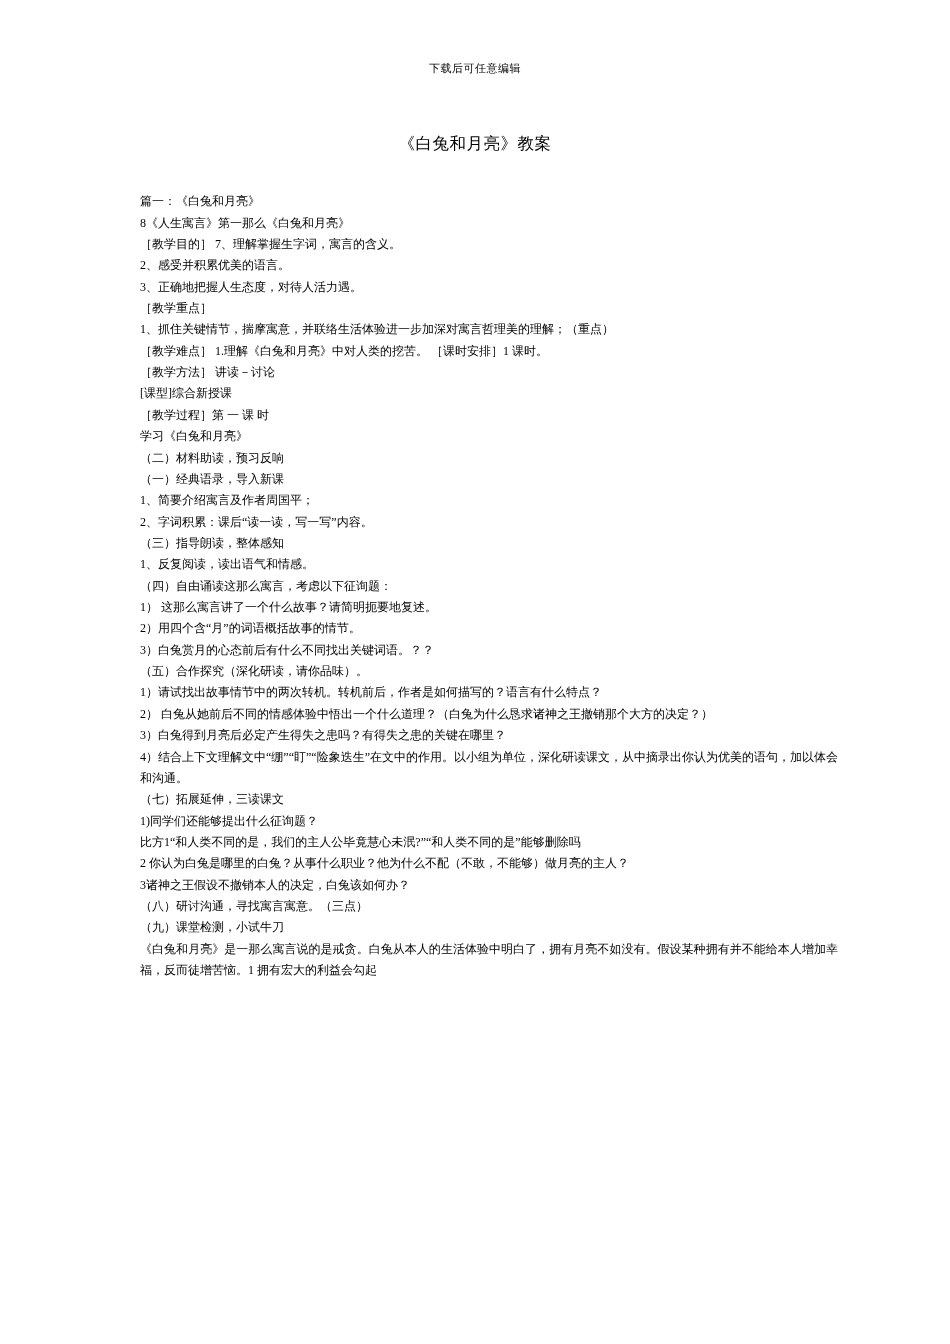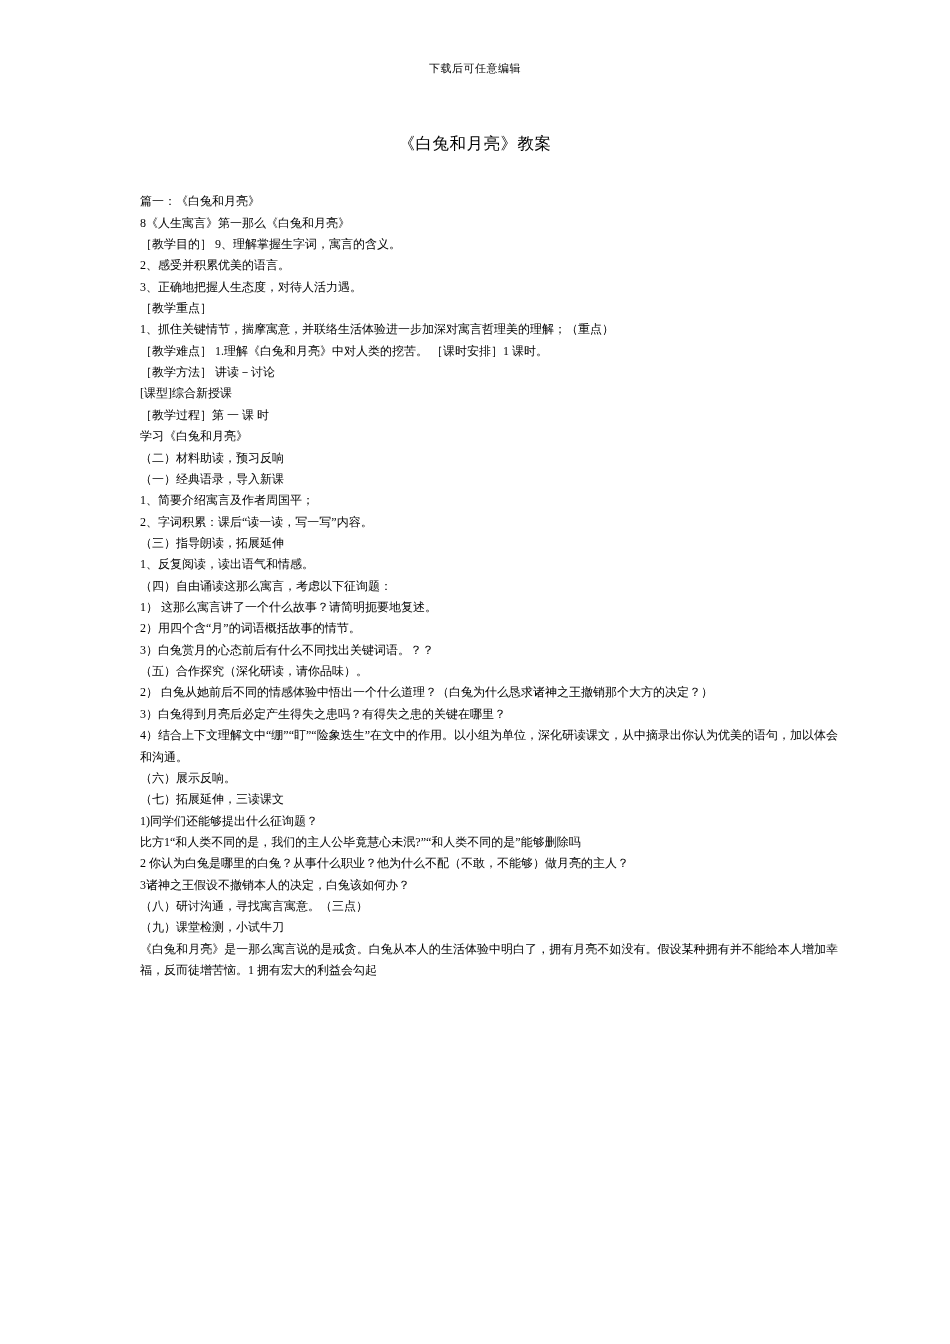--- a/index.html
+++ b/index.html
@@ -55,45 +55,45 @@
 </style>
 </head>
 <body>
 
 <div class="page">
   <div class="header-note">下载后可任意编辑</div>
   <div class="doc-title">《白兔和月亮》教案</div>
   <div class="body-block">
       <p>篇一：《白兔和月亮》</p>
       <p>8《人生寓言》第一那么《白兔和月亮》</p>
-      <p class="indent1">［教学目的］ 9、理解掌握生字词，寓言的含义。</p>
+      <p class="indent1">［教学目的］ 7、理解掌握生字词，寓言的含义。</p>
       <p>2、感受并积累优美的语言。</p>
       <p>3、正确地把握人生态度，对待人活力遇。</p>
       <p class="indent1">［教学重点］</p>
       <p>1、抓住关键情节，揣摩寓意，并联络生活体验进一步加深对寓言哲理美的理解；（重点）</p>
       <p class="indent1">［教学难点］ 1.理解《白兔和月亮》中对人类的挖苦。 ［课时安排］1 课时。</p>
       <p class="indent1">［教学方法］ 讲读－讨论</p>
       <p>[课型]综合新授课</p>
       <p class="indent1">［教学过程］第 一 课 时</p>
       <p class="indent1">学习《白兔和月亮》</p>
       <p class="indent1">（二）材料助读，预习反响</p>
       <p class="indent1">（一）经典语录，导入新课</p>
       <p>1、简要介绍寓言及作者周国平；</p>
       <p>2、字词积累：课后“读一读，写一写”内容。</p>
-      <p class="indent1">（三）指导朗读，拓展延伸</p>
+      <p class="indent1">（三）指导朗读，整体感知</p>
       <p>1、反复阅读，读出语气和情感。</p>
       <p class="indent1">（四）自由诵读这那么寓言，考虑以下征询题：</p>
       <p>1） 这那么寓言讲了一个什么故事？请简明扼要地复述。</p>
       <p>2）用四个含“月”的词语概括故事的情节。</p>
       <p>3）白兔赏月的心态前后有什么不同找出关键词语。？？</p>
       <p class="indent1">（五）合作探究（深化研读，请你品味）。</p>
+      <p>1）请试找出故事情节中的两次转机。转机前后，作者是如何描写的？语言有什么特点？</p>
       <p class="indent1">2） 白兔从她前后不同的情感体验中悟出一个什么道理？（白兔为什么恳求诸神之王撤销那个大方的决定？）</p>
       <p>3）白兔得到月亮后必定产生得失之患吗？有得失之患的关键在哪里？</p>
       <p class="indent1">4）结合上下文理解文中“绷”“盯”“险象迭生”在文中的作用。以小组为单位，深化研读课文，从中摘录出你认为优美的语句，加以体会和沟通。</p>
-      <p class="indent1">（六）展示反响。</p>
       <p class="indent1">（七）拓展延伸，三读课文</p>
       <p>1)同学们还能够提出什么征询题？</p>
       <p>比方1“和人类不同的是，我们的主人公毕竟慧心未泯?”“和人类不同的是”能够删除吗</p>
       <p>2 你认为白兔是哪里的白兔？从事什么职业？他为什么不配（不敢，不能够）做月亮的主人？</p>
       <p>3诸神之王假设不撤销本人的决定，白兔该如何办？</p>
       <p class="indent1">（八）研讨沟通，寻找寓言寓意。（三点）</p>
       <p class="indent1">（九）课堂检测，小试牛刀</p>
       <p>《白兔和月亮》是一那么寓言说的是戒贪。白兔从本人的生活体验中明白了，拥有月亮不如没有。假设某种拥有并不能给本人增加幸福，反而徒增苦恼。1 拥有宏大的利益会勾起</p>
     </div>
 </div>

